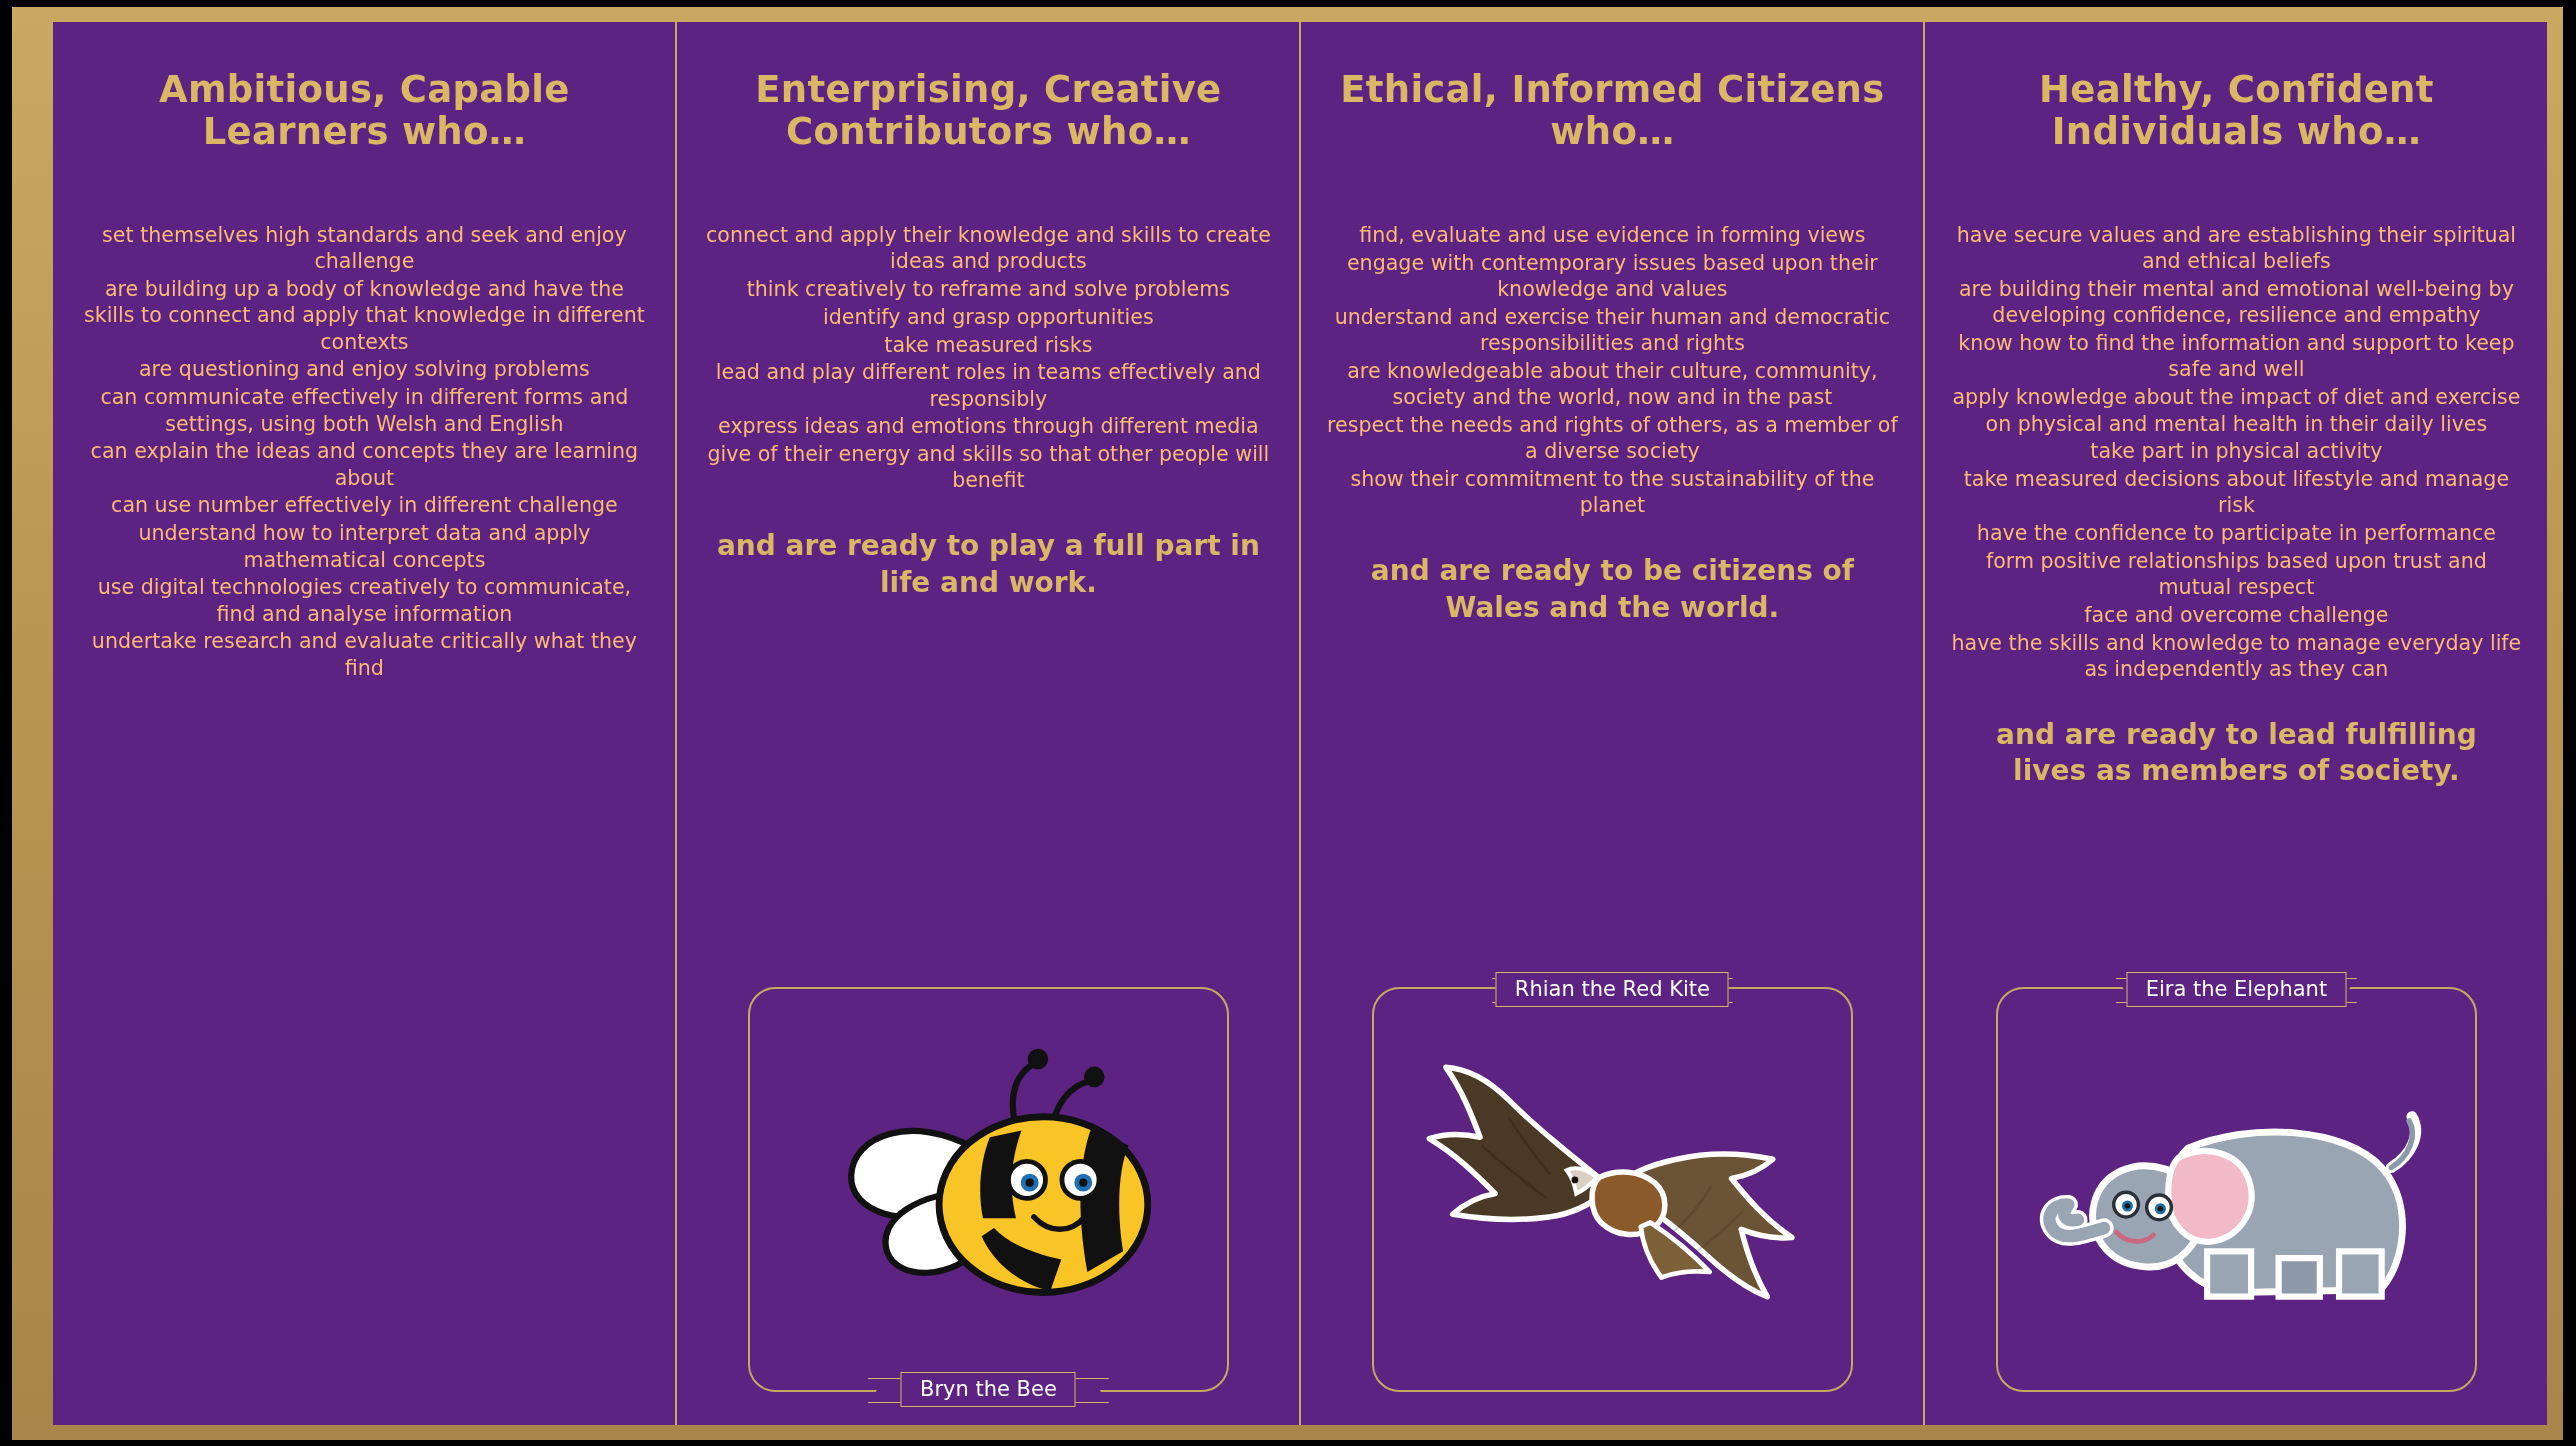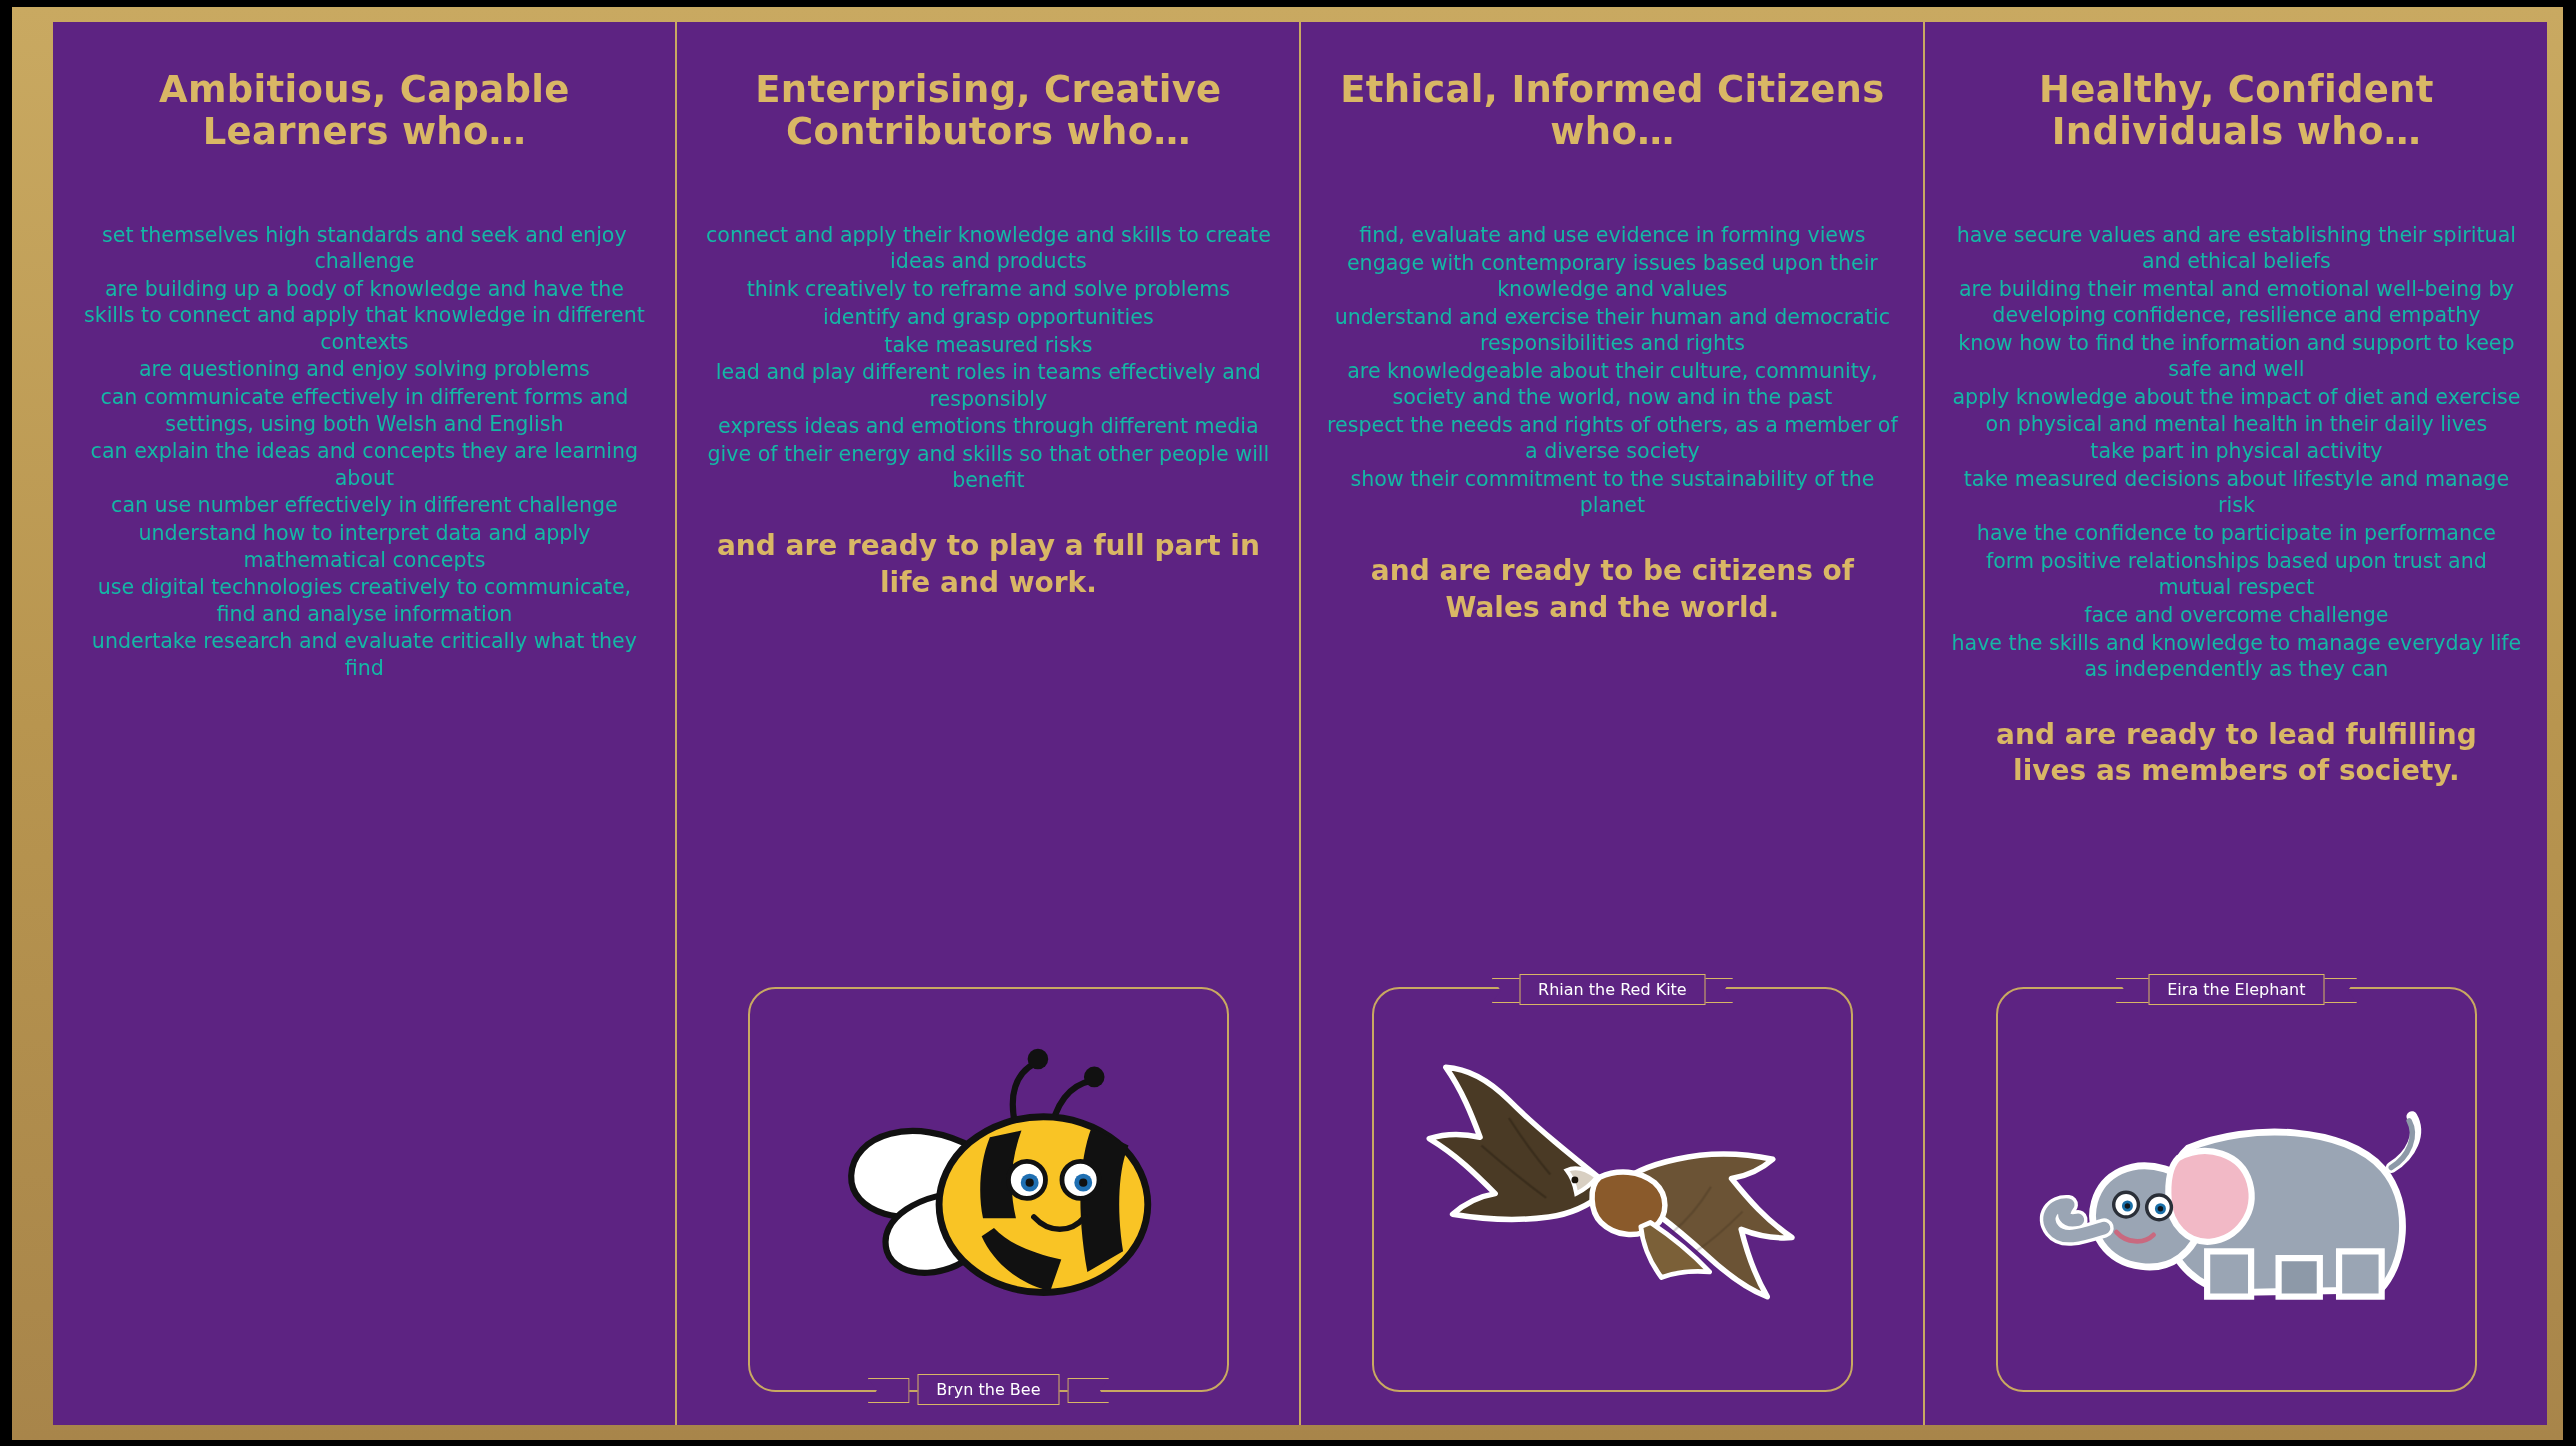--- a/index.html
+++ b/index.html
@@ -64,21 +64,21 @@
     font-size: 37px;
     line-height: 1.15;
     text-align: center;
     letter-spacing: 0.3px;
     margin-top: 47px;
     min-height: 110px;
   }
 
   .col-body {
     margin-top: 43px;
-    color: #14b8a6;
+    color: #fdba74;
     font-size: 20.6px;
     line-height: 1.28;
     text-align: center;
     padding: 0 9.6px;
   }
   .col-body .bullet {
     display: block;
     margin-bottom: 1.4px;
   }
 
@@ -121,21 +121,21 @@
     height: 37px;
     display: flex;
     align-items: center;
     justify-content: center;
   }
   .ribbon .ribbon-body {
     position: relative;
     background: #5d2382;
     border: 1.4px solid #d9b765;
     color: #ffffff;
-    font-size: 16px;
+    font-size: 21px;
     padding: 4.8px 18px;
     white-space: nowrap;
     z-index: 2;
   }
   .ribbon .tail {
     position: absolute;
     top: 6.9px;
     width: 40px;
     height: 23.4px;
     background: #5d2382;

